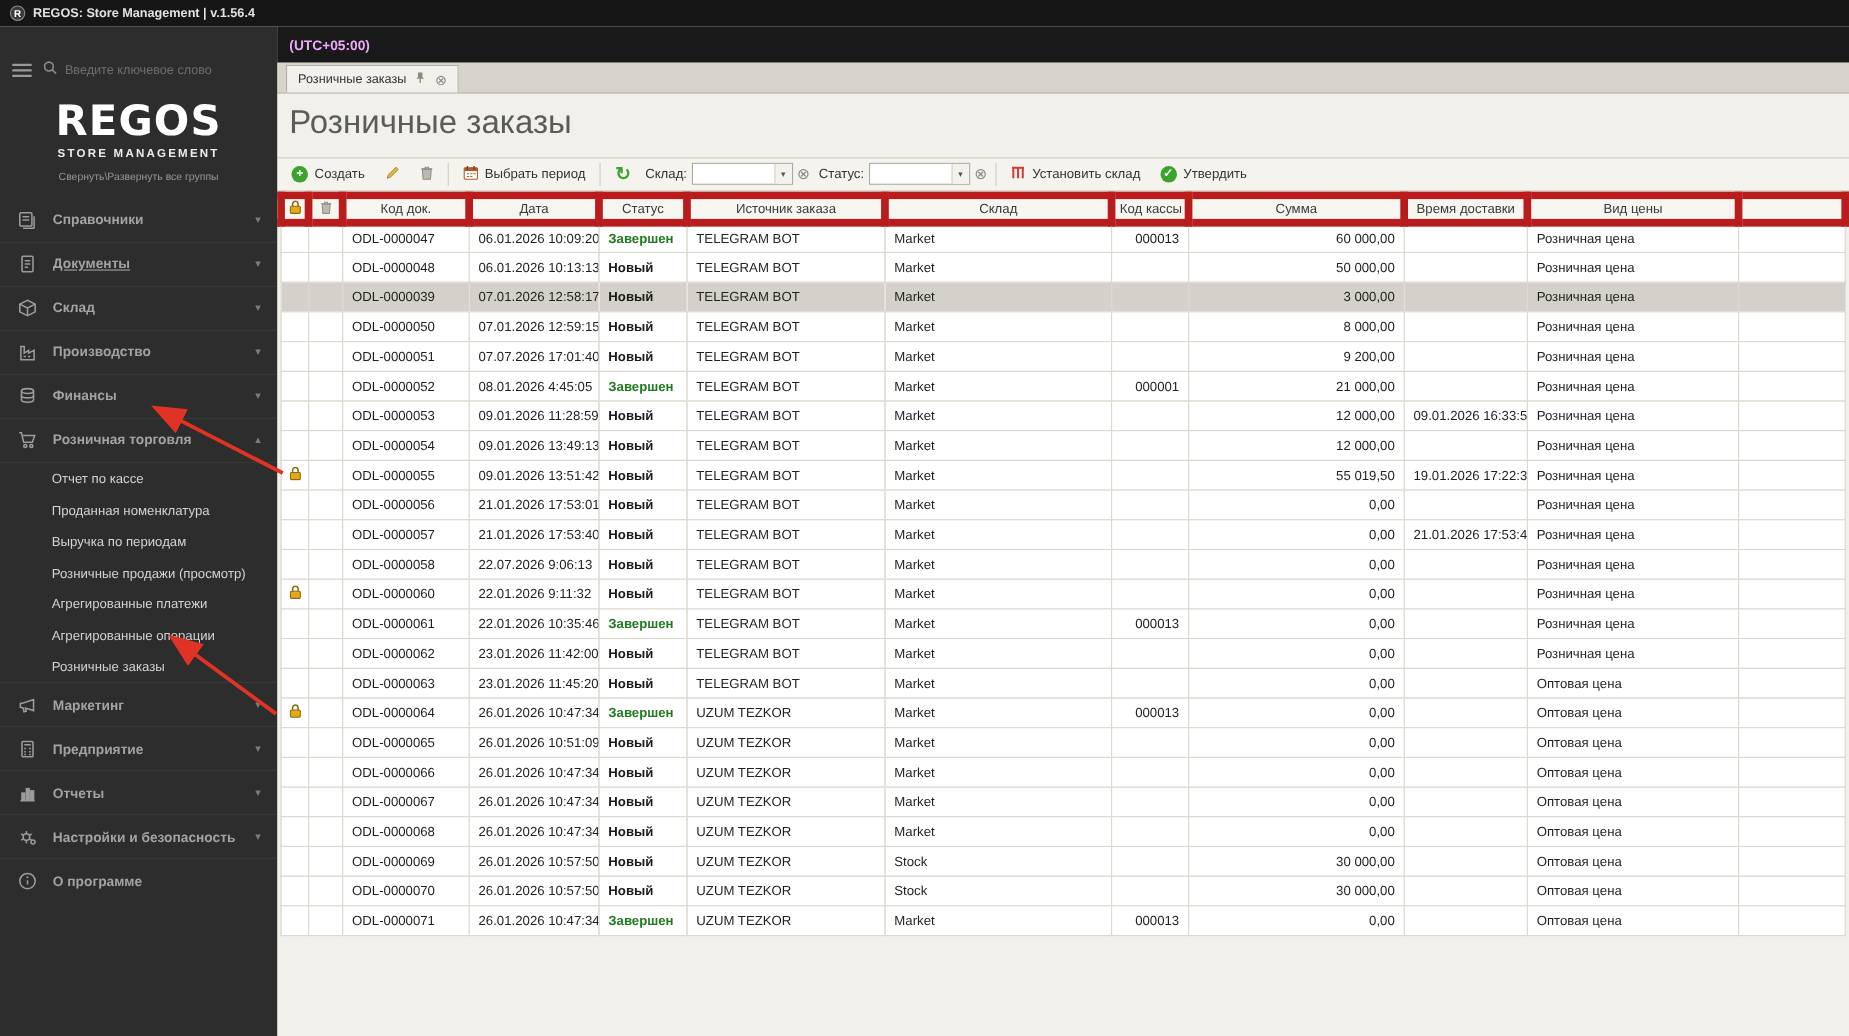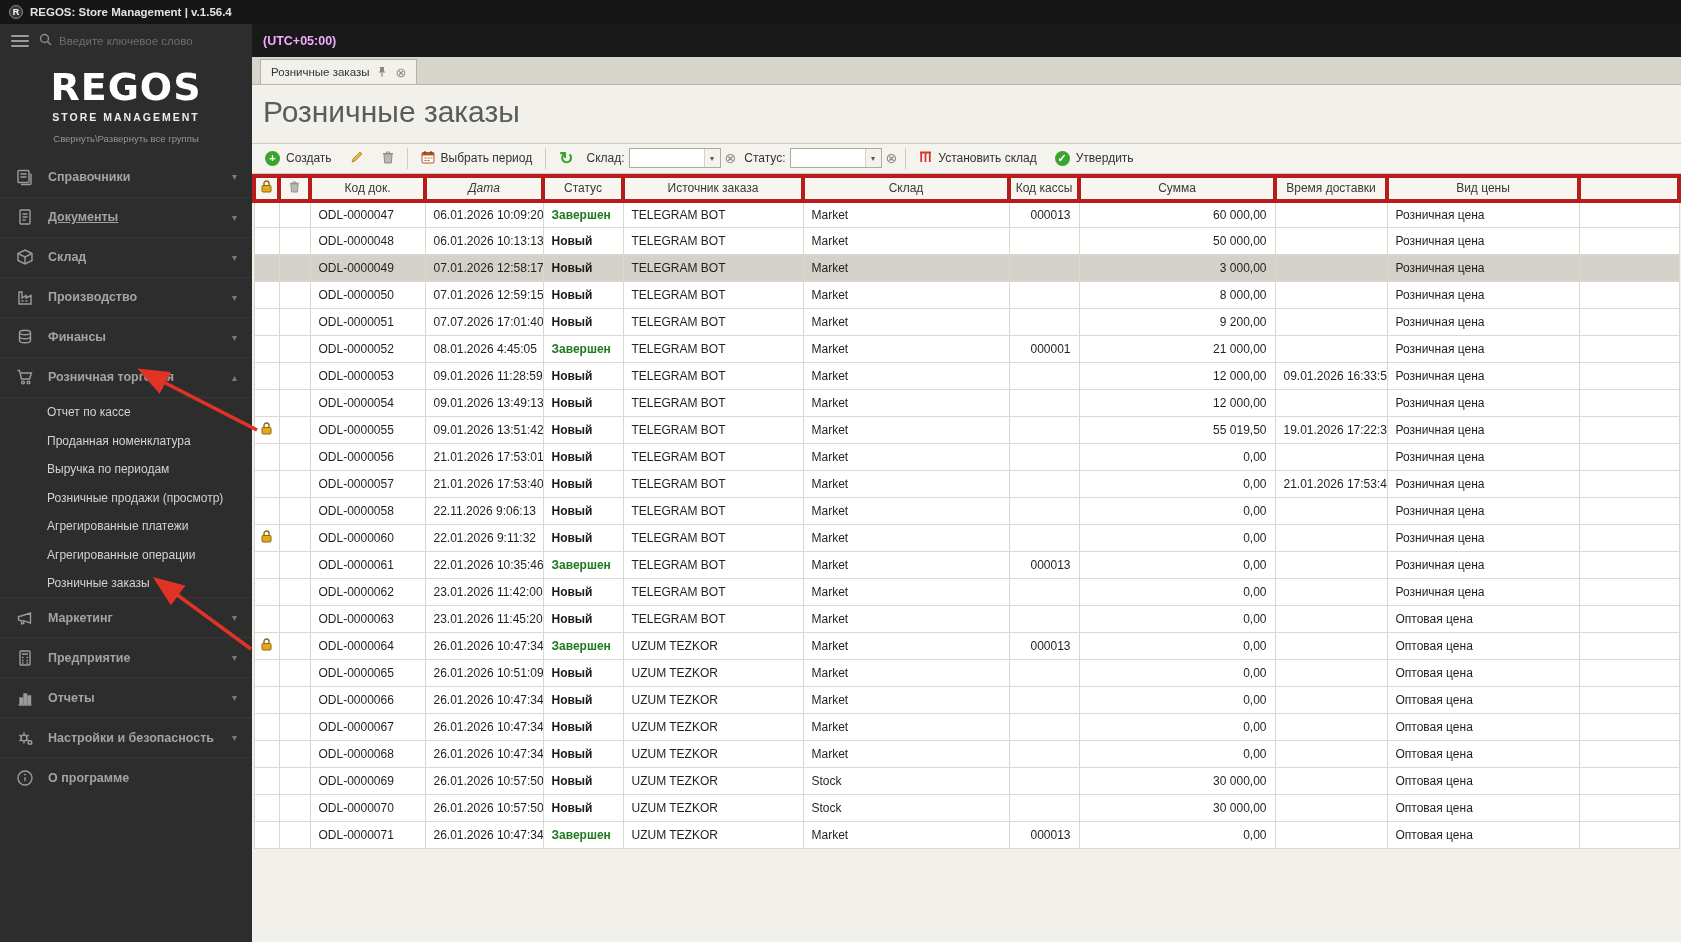--- a/index.html
+++ b/index.html
@@ -11,21 +11,21 @@
   .titlebar { position:absolute; top:0; left:0; width:100%; height:24px; background:#161616;
     color:#e3e3e3; display:flex; align-items:center; gap:7px; padding:0 9px; font-size:11.5px; font-weight:bold; z-index:5; }
   .app-logo { width:14px; height:14px; border-radius:50%; background:#3a3a3a; color:#fff;
     display:flex; align-items:center; justify-content:center; font-size:9px; border:1px solid #8a8a8a; flex:none; }
 
   
   .shell { position:absolute; top:24px; left:0; right:0; bottom:0; display:flex; }
 
   
   .sidebar { width:252px; flex:none; background:#2d2d2d; position:relative; overflow:hidden; }
-  .sb-top { height:34px; display:flex; align-items:center; gap:10px; padding:0 11px; }
+  .sb-top { height:34px; display:flex; align-items:center; gap:10px; padding:0 11px;margin-top:23px; }
   .hamburger { width:18px; display:flex; flex-direction:column; gap:3px; cursor:pointer; flex:none; }
   .hamburger span { height:2px; background:#9a9a9a; border-radius:1px; }
   .sb-search { flex:1; display:flex; align-items:center; gap:7px; }
   .sb-search input { flex:1; background:transparent; border:none; outline:none; color:#9a9a9a; font-size:11.5px; min-width:0; }
   .sb-search input::placeholder { color:#6e6e6e; }
   .logo-block { text-align:center; padding:10px 0 6px; }
   .logo { color:#fff; font-size:38px; font-weight:800; letter-spacing:1px; line-height:1.05;
     font-family:"DejaVu Sans", sans-serif; }
   .logo-sub { color:#ececec; font-size:10.5px; letter-spacing:2px; font-weight:bold; margin-top:3px; }
   .collapse-all { color:#969696; font-size:9.5px; margin-top:10px; cursor:pointer; }
@@ -72,30 +72,30 @@
   .combo-box { width:92px; height:20px; background:#fff; border:1px solid #abaaa2; display:flex;
     align-items:stretch; cursor:pointer; }
   .combo-box .val { flex:1; font-size:11px; padding:3px 0 0 4px; color:#222; }
   .combo-arrow { width:16px; border-left:1px solid #d4d2c9; display:flex; align-items:center;
     justify-content:center; color:#555; font-size:8px; background:#f3f2ec; }
   .clear-glyph { color:#8a8881; font-size:14px; line-height:1; cursor:pointer; }
 
   
   .grid { flex:1; overflow:hidden; }
   table { width:100%; border-collapse:collapse; table-layout:fixed; font-size:12px; }
-  thead th { background:#f6f5f0; border:4px solid #b91c1c; height:25px; font-weight:400;
+  thead th { background:#f6f5f0; border:7px solid #b91c1c; height:25px; font-weight:400;
     color:#3a3a3a; text-align:center; padding:0 4px; overflow:hidden; white-space:nowrap; }
   tbody td { background:#fff; border:1px solid #dbd8ce; height:27px; padding:0 8px; color:#1f1f1f;
     white-space:nowrap; overflow:hidden; }
   tbody tr.selected td { background:#d3d1c9; }
   td.c-lock, td.c-del { padding:0; text-align:center; }
   td.c-sum, td.c-cashbox { text-align:right; }
   td.status { font-weight:bold; }
   th.c-lock { width:25px; }  th.c-del { width:31px; }
-  th.c-code { width:115px; } th.c-date { width:118px;font-style:italic; }
+  th.c-code { width:115px; } th.c-date { width:118px; }
   th.c-status { width:80px; } th.c-source { width:180px; }
   th.c-warehouse { width:206px; } th.c-cashbox { width:70px; }
   th.c-sum { width:196px; } th.c-delivery { width:112px; }
   th.c-price { width:192px; } th.c-fill { width:auto; }
 </style>
 </head>
 <body>
 
 <div class="app">
 
@@ -402,21 +402,21 @@
                 <td class="c-warehouse">Market</td>
                 <td class="c-cashbox"></td>
                 <td class="c-sum">50 000,00</td>
                 <td class="c-delivery"></td>
                 <td class="c-price_type">Розничная цена</td>
                 <td class="c-fill"></td>
               </tr>
               <tr class="selected">
                 <td class="c-lock"></td>
                 <td class="c-del"></td>
-                <td class="c-code">ODL-0000049</td>
+                <td class="c-code">ODL-0000039</td>
                 <td class="c-date">07.01.2026 12:58:17</td>
                 <td class="c-status status" style="color:#1a1a1a">Новый</td>
                 <td class="c-source">TELEGRAM BOT</td>
                 <td class="c-warehouse">Market</td>
                 <td class="c-cashbox"></td>
                 <td class="c-sum">3 000,00</td>
                 <td class="c-delivery"></td>
                 <td class="c-price_type">Розничная цена</td>
                 <td class="c-fill"></td>
               </tr>
@@ -532,21 +532,21 @@
                 <td class="c-cashbox"></td>
                 <td class="c-sum">0,00</td>
                 <td class="c-delivery">21.01.2026 17:53:40</td>
                 <td class="c-price_type">Розничная цена</td>
                 <td class="c-fill"></td>
               </tr>
               <tr>
                 <td class="c-lock"></td>
                 <td class="c-del"></td>
                 <td class="c-code">ODL-0000058</td>
-                <td class="c-date">22.11.2026 9:06:13</td>
+                <td class="c-date">22.07.2026 9:06:13</td>
                 <td class="c-status status" style="color:#1a1a1a">Новый</td>
                 <td class="c-source">TELEGRAM BOT</td>
                 <td class="c-warehouse">Market</td>
                 <td class="c-cashbox"></td>
                 <td class="c-sum">0,00</td>
                 <td class="c-delivery"></td>
                 <td class="c-price_type">Розничная цена</td>
                 <td class="c-fill"></td>
               </tr>
               <tr>

